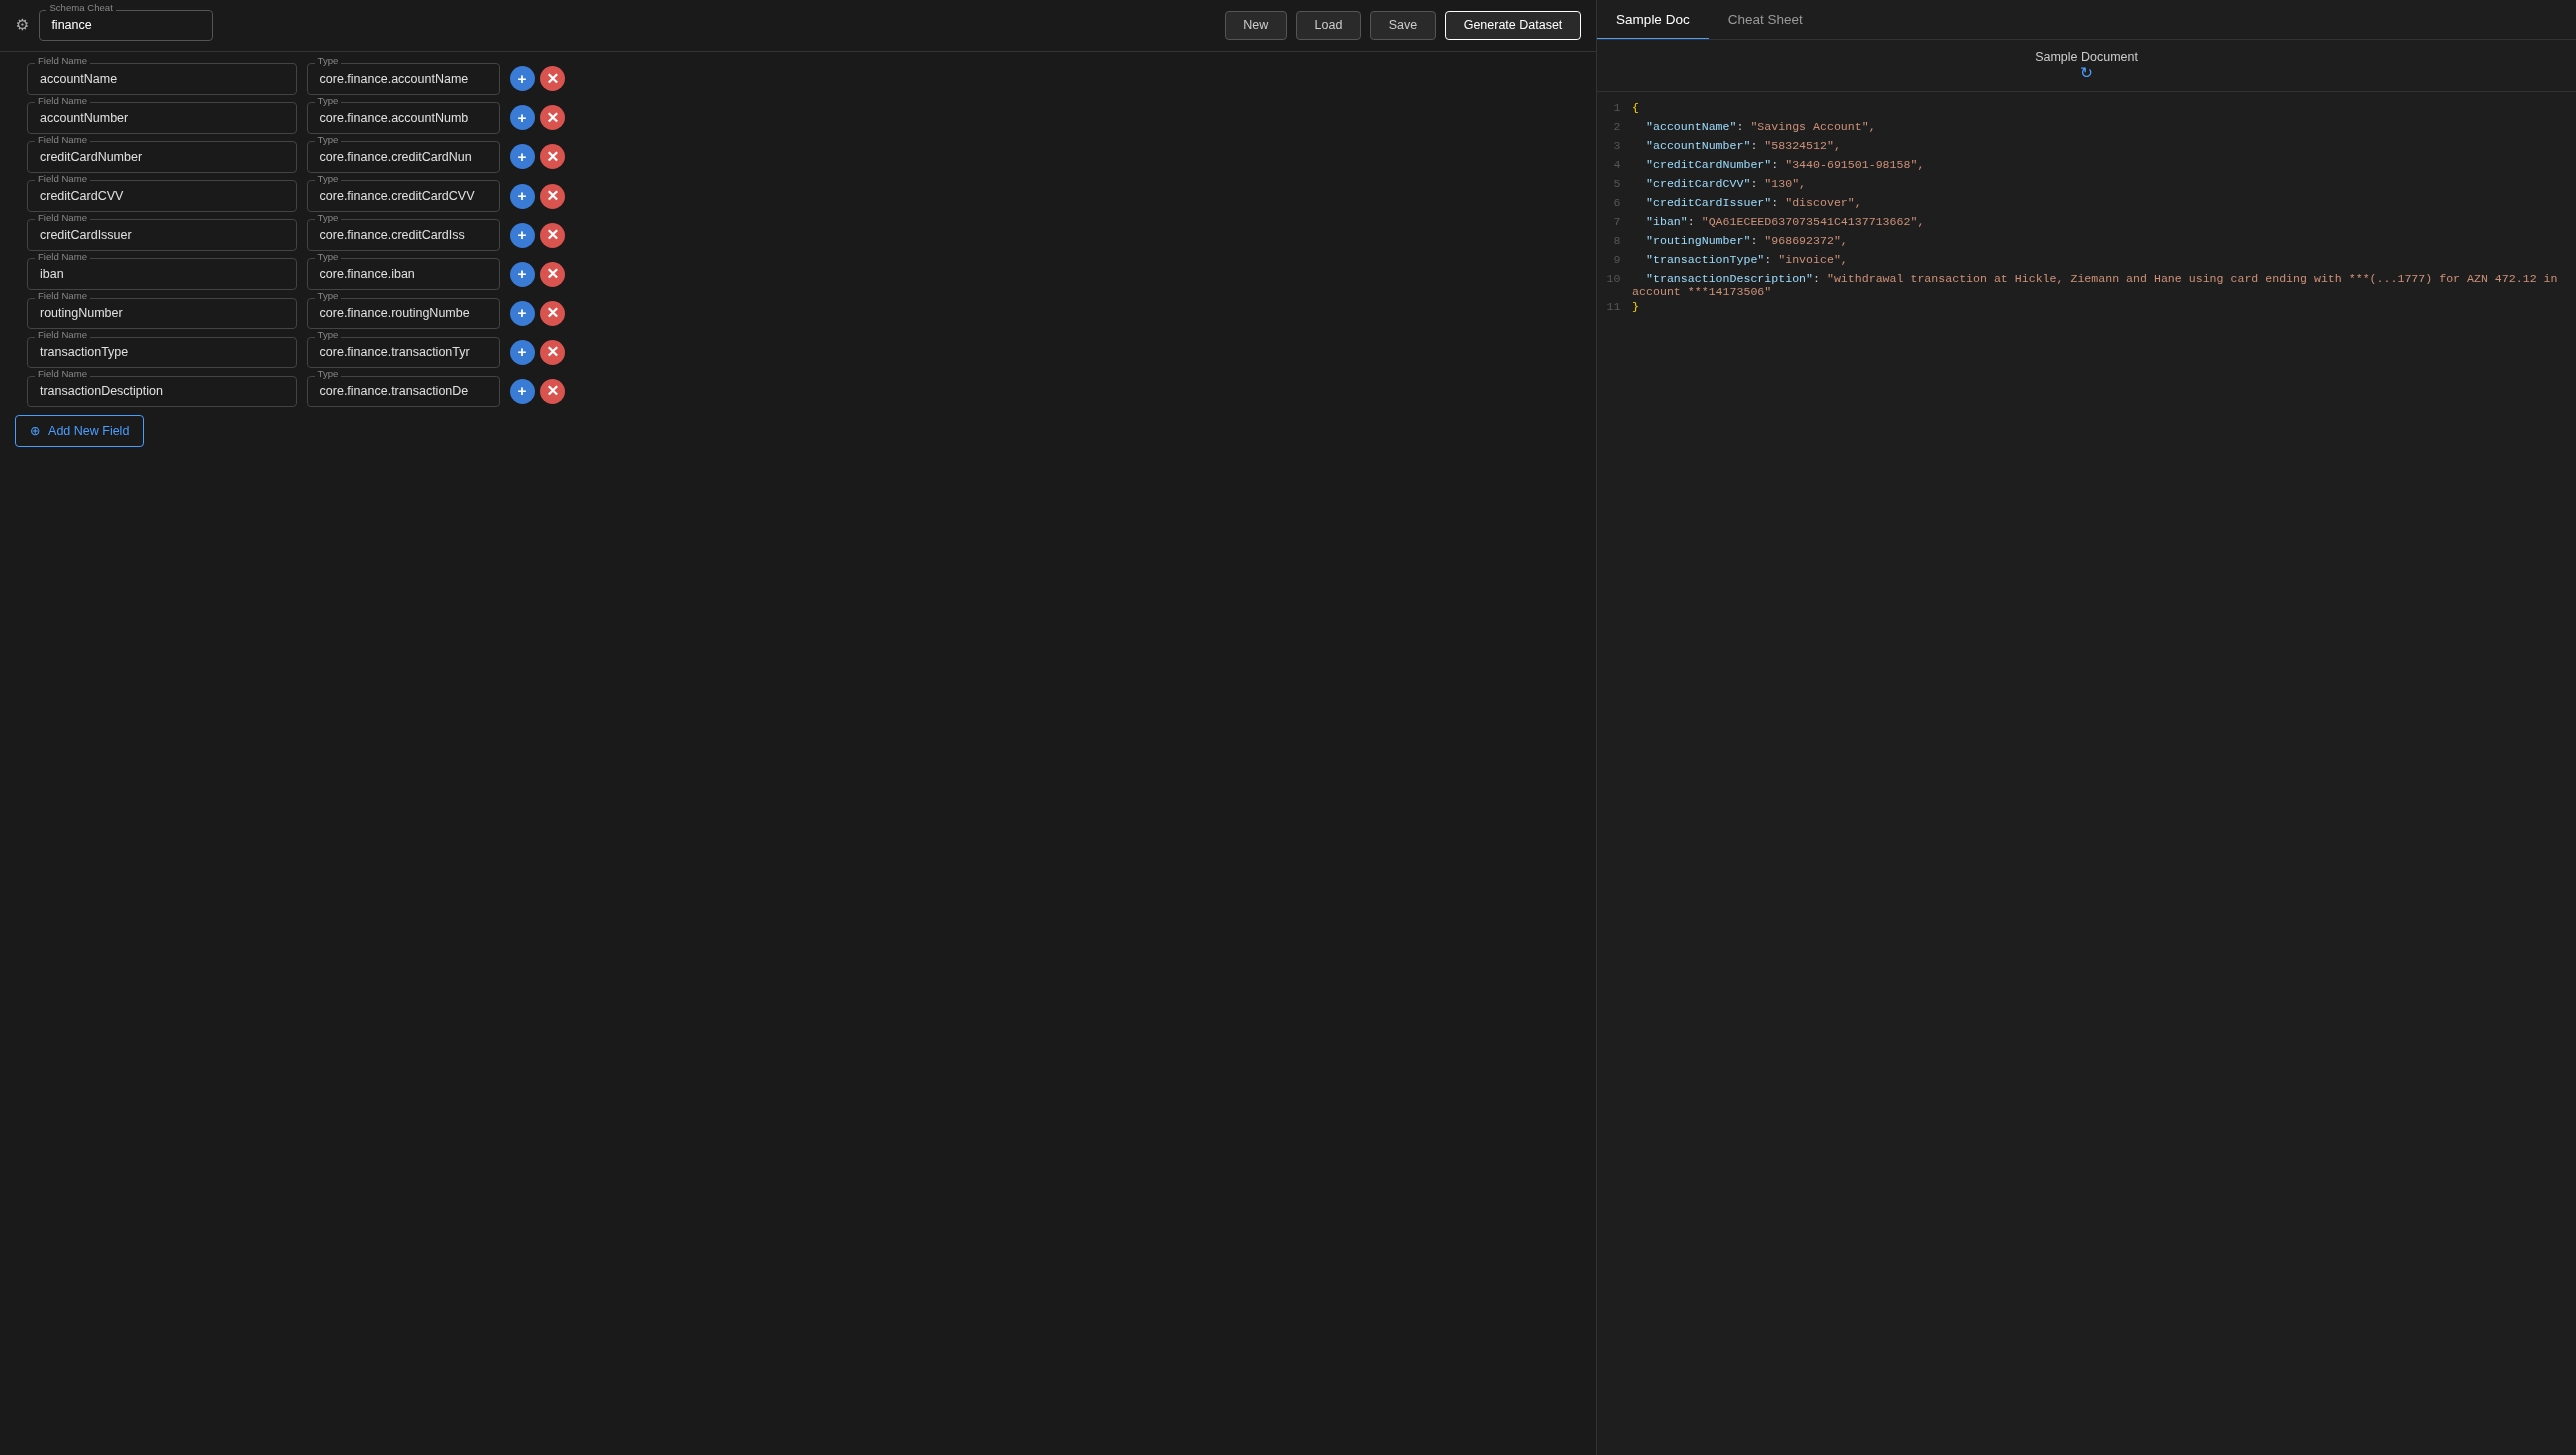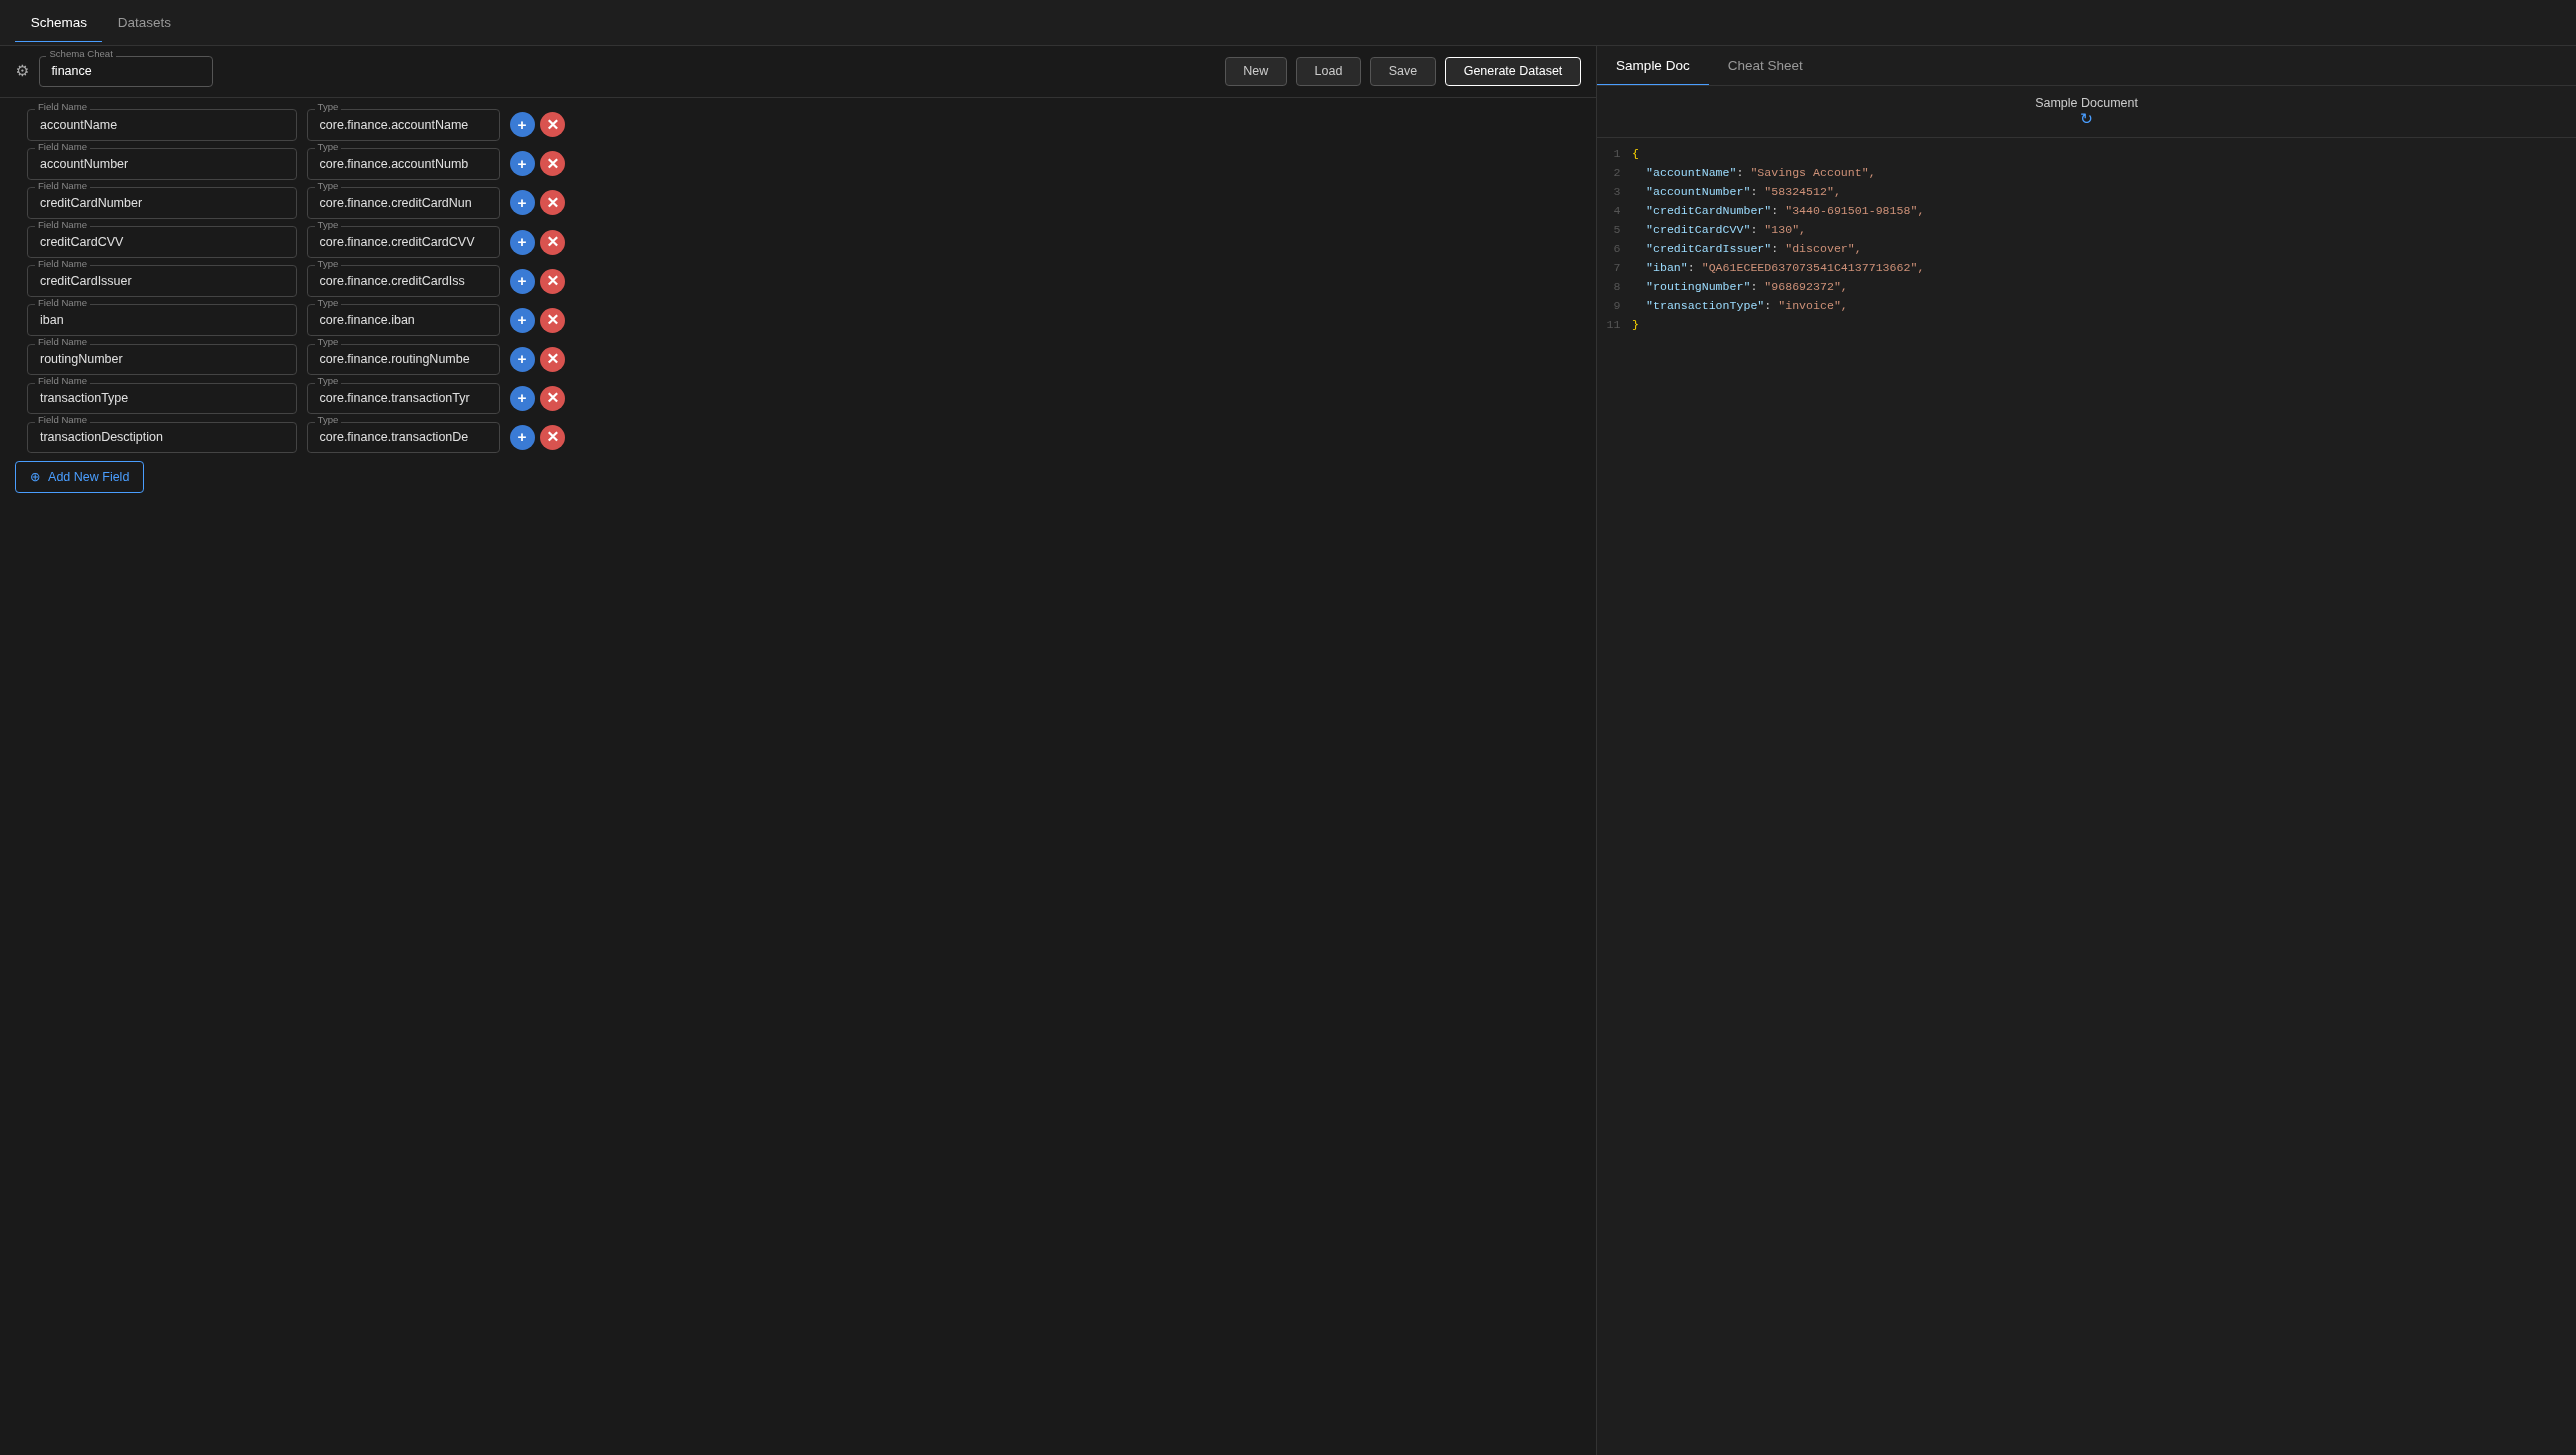--- a/index.html
+++ b/index.html
@@ -264,24 +264,20 @@
     .json-key { color: #9cdcfe; }
     .json-str { color: #ce9178; }
     .json-brace { color: #ffd700; }
     .json-colon { color: #ccc; }
   </style>
 </head>
 <body>
 
 <div class="app-container">
 
-  <div class="top-nav">
-    <div class="nav-tab active">Schemas</div>
-    <div class="nav-tab">Datasets</div>
-  </div>
 
   <div class="main-layout">
 
     <div class="left-panel">
 
       <div class="left-toolbar">
         <span class="filter-icon">⚙</span>
         <div class="schema-name-group">
           <span class="schema-name-label">Schema Cheat</span>
           <input class="schema-name-input" value="finance" type="text" style="">
@@ -471,20 +467,24 @@
           </div>
           <div class="code-line">
             <span class="line-number">8</span>
             <span class="line-content">  <span class="json-key">"routingNumber"</span><span class="json-colon">: </span><span class="json-str">"968692372",</span></span>
           </div>
           <div class="code-line">
             <span class="line-number">9</span>
             <span class="line-content">  <span class="json-key">"transactionType"</span><span class="json-colon">: </span><span class="json-str">"invoice",</span></span>
           </div>
           <div class="code-line">
+            <span class="line-number">10</span>
+            <span class="line-content">  <span class="json-key">"transactionDescription"</span><span class="json-colon">: </span><span class="json-str">"withdrawal transaction at Hickle, Ziemann and Hane using card ending with ***(...1777) for AZN 472.12 in account ***14173506"</span></span>
+          </div>
+          <div class="code-line">
             <span class="line-number">11</span>
             <span class="line-content"><span class="json-brace">}</span></span>
           </div>
         </div>
     </div>
   </div>
 </div>
 
 
 </body></html>

